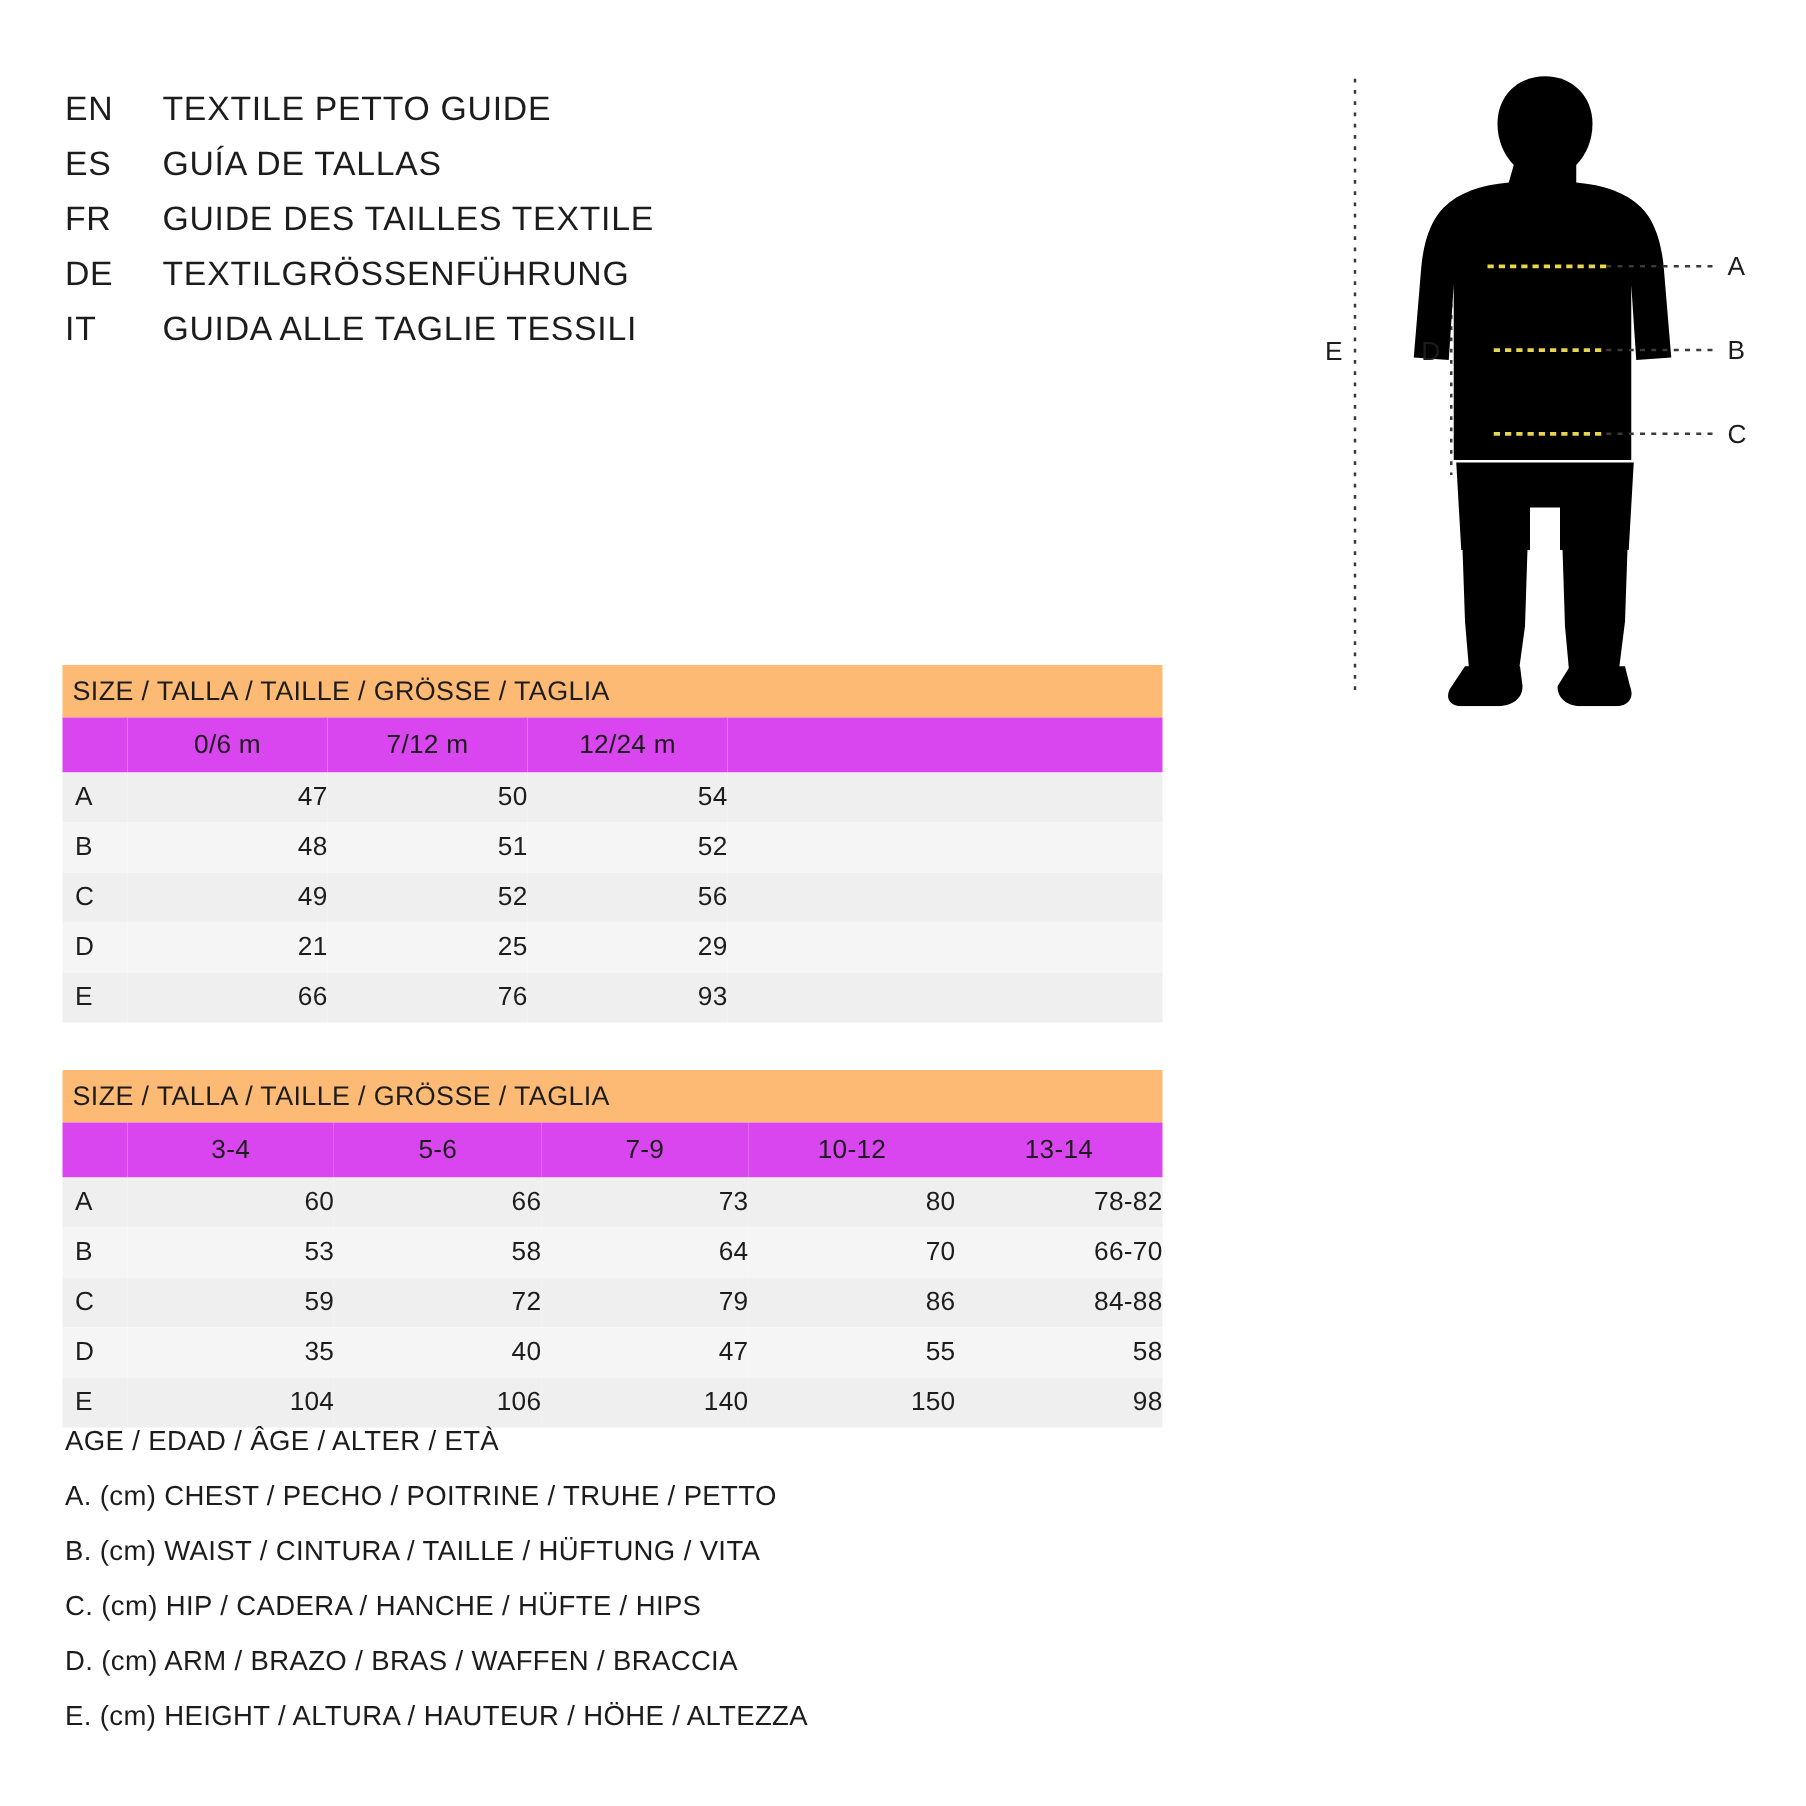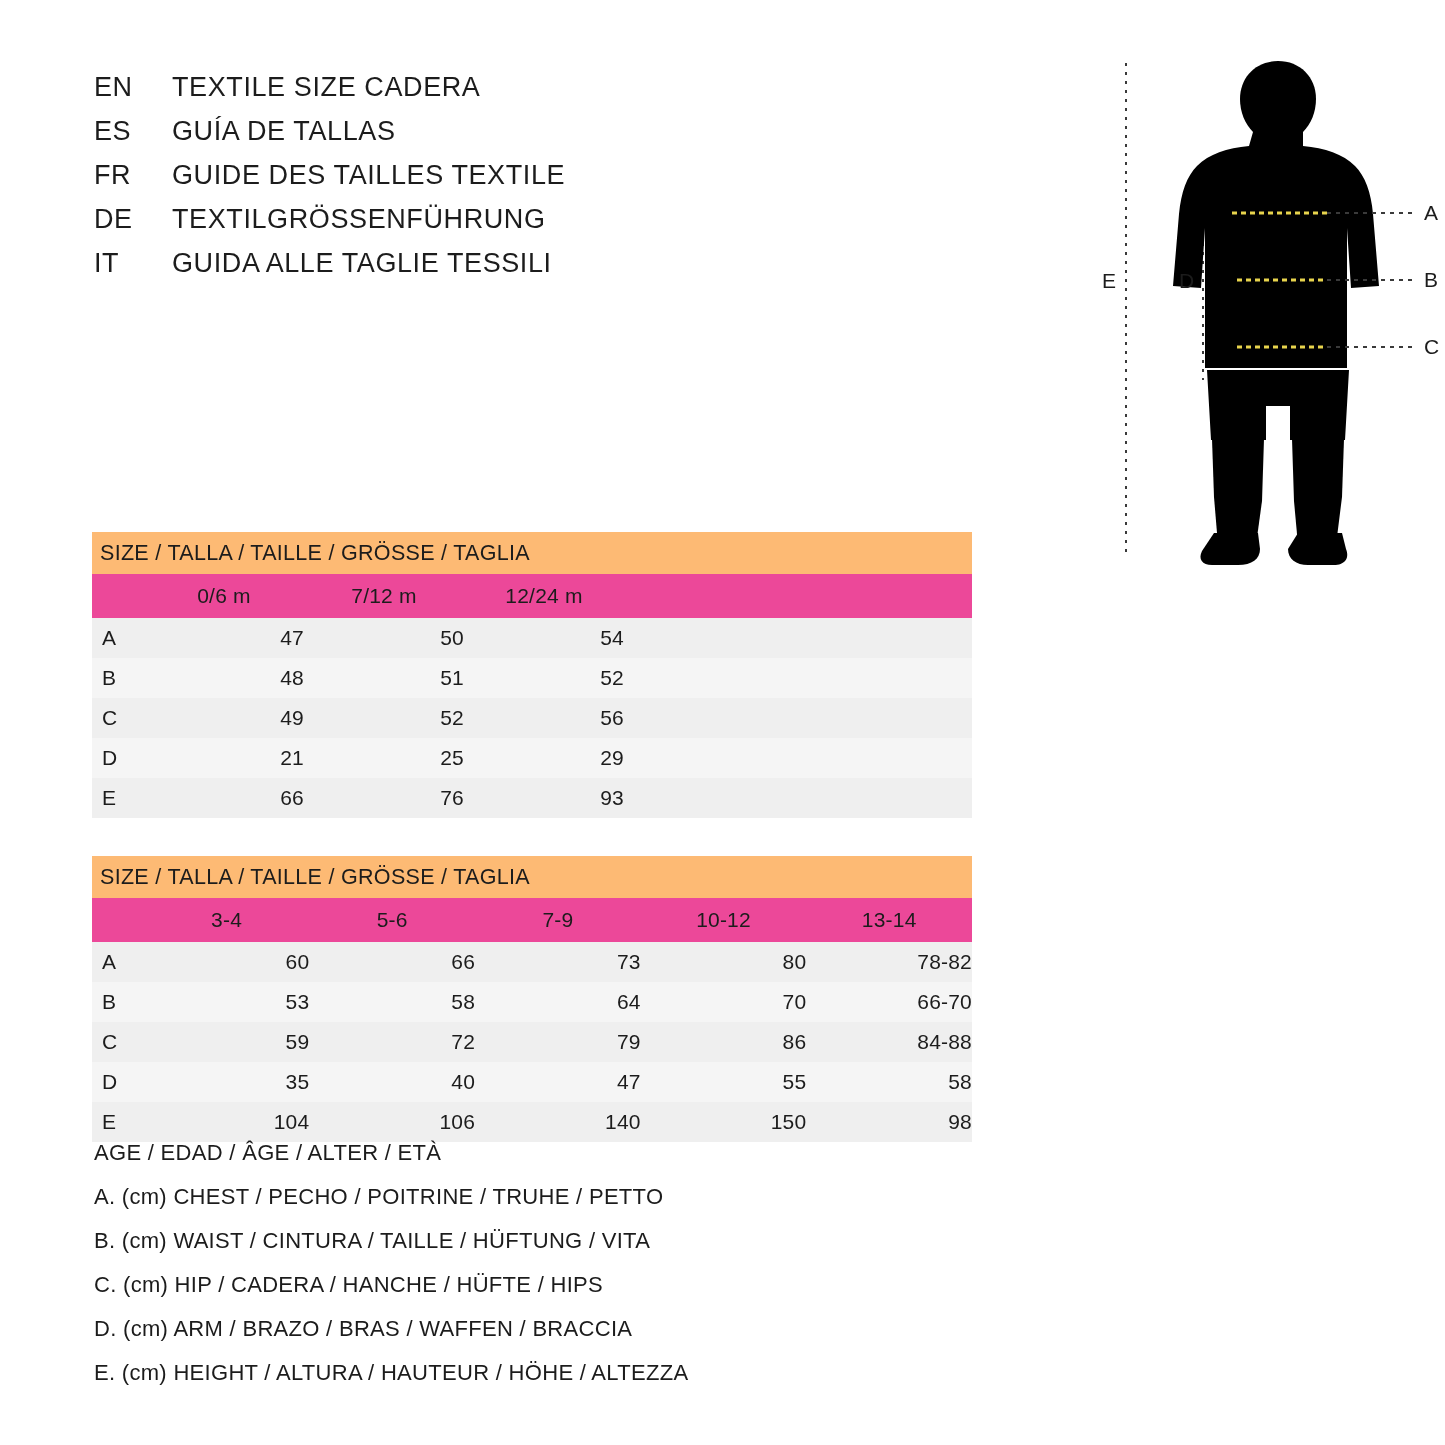--- a/index.html
+++ b/index.html
@@ -11,21 +11,20 @@
     width: 1445px;
     height: 1445px;
     font-family: "Liberation Sans", sans-serif;
     color: #1a1a1a;
     position: relative;
     overflow: hidden;
   }
   .page {
     position: absolute;
     inset: 0;
-    margin-left: 42px;
   }
 
   
   .title-block {
     position: absolute;
     left: 52px;
     top: 72px;
     width: 700px;
   }
   .title-row {
@@ -77,21 +76,21 @@
   #babies-table { left: 50px; top: 532px; width: 880px; }
   #children-table { left: 50px; top: 856px; width: 880px; }
 
   .size-table .band-row td {
     background: #fdba74;
     font-size: 21.5px;
     padding: 7px 0 7px 8px;
     letter-spacing: 0.3px;
   }
   .size-table .head-row td {
-    background: #ec4899;
+    background: #d946ef;
     padding: 8px 0 8px 0;
     font-size: 21px;
   }
   .size-table td {
     padding: 6px 0;
     height: 28px;
   }
   .size-table tbody tr.data-row td {
     background: #efefef;
   }
@@ -136,21 +135,21 @@
   }
 </style>
 </head>
 <body>
 
 <div class="page">
 
   <div class="title-block">
     <div class="title-row">
       <span class="lang">EN</span>
-      <span class="text">TEXTILE SIZE CADERA</span>
+      <span class="text">TEXTILE PETTO GUIDE</span>
     </div>
     <div class="title-row">
       <span class="lang">ES</span>
       <span class="text">GUÍA DE TALLAS</span>
     </div>
     <div class="title-row">
       <span class="lang">FR</span>
       <span class="text">GUIDE DES TAILLES TEXTILE</span>
     </div>
     <div class="title-row">

